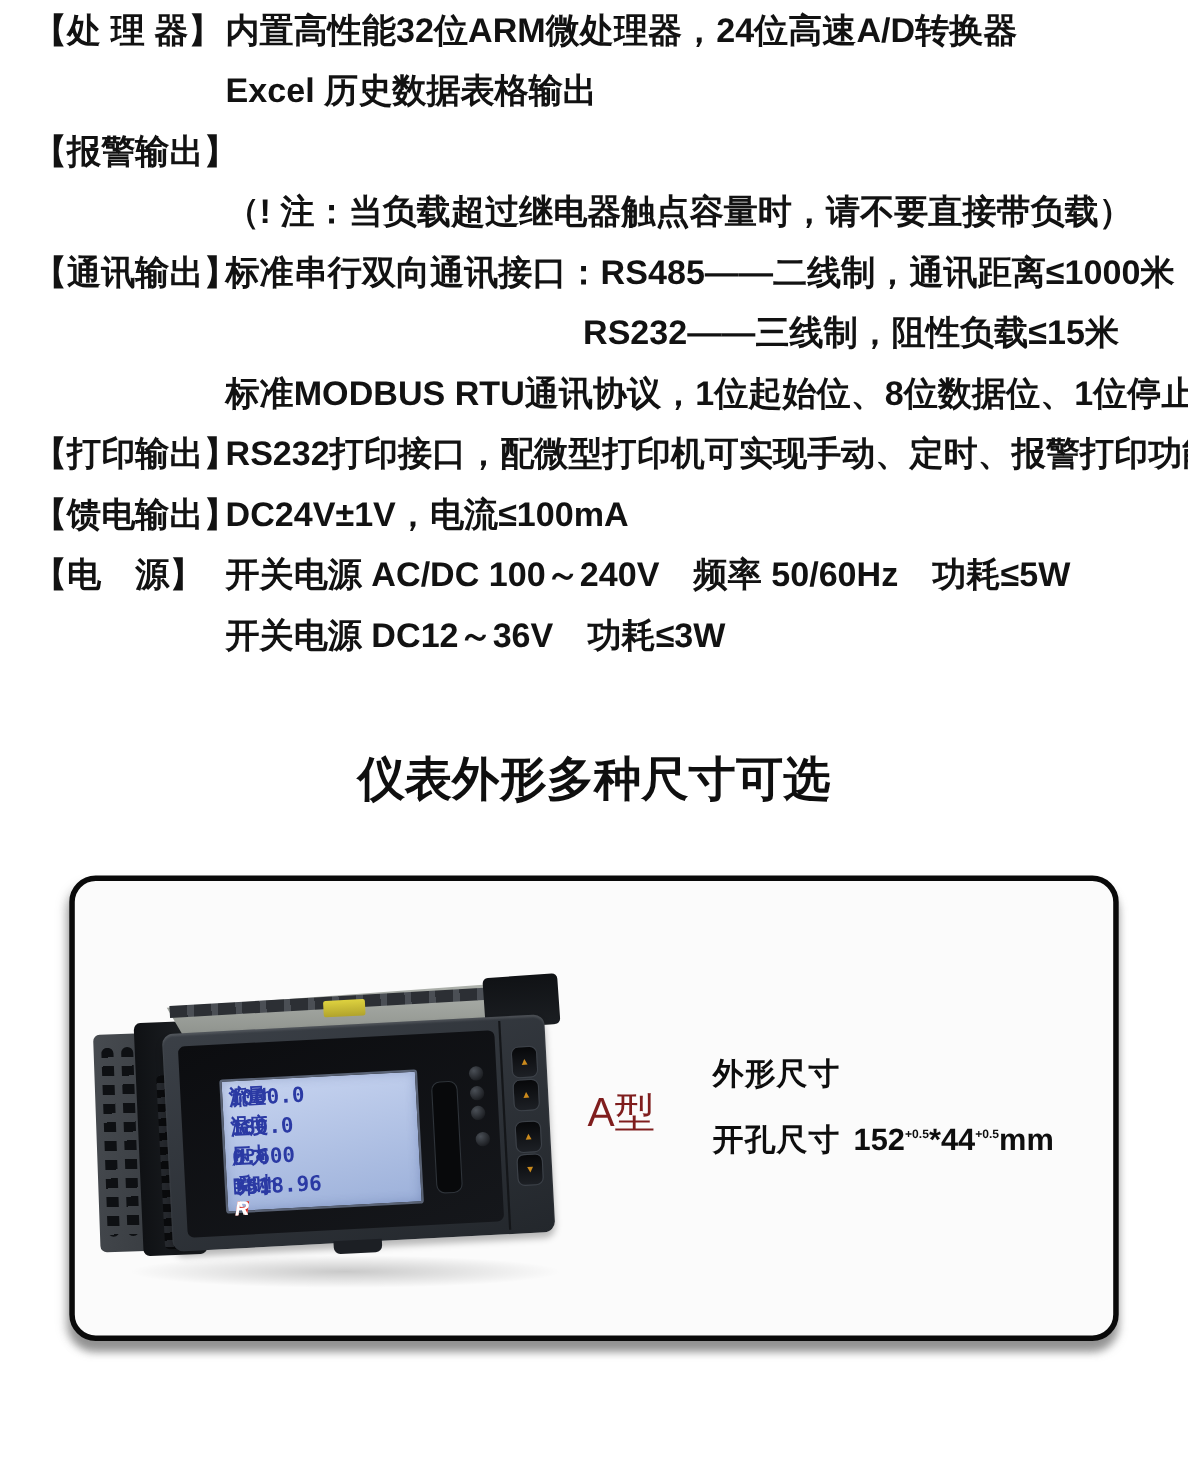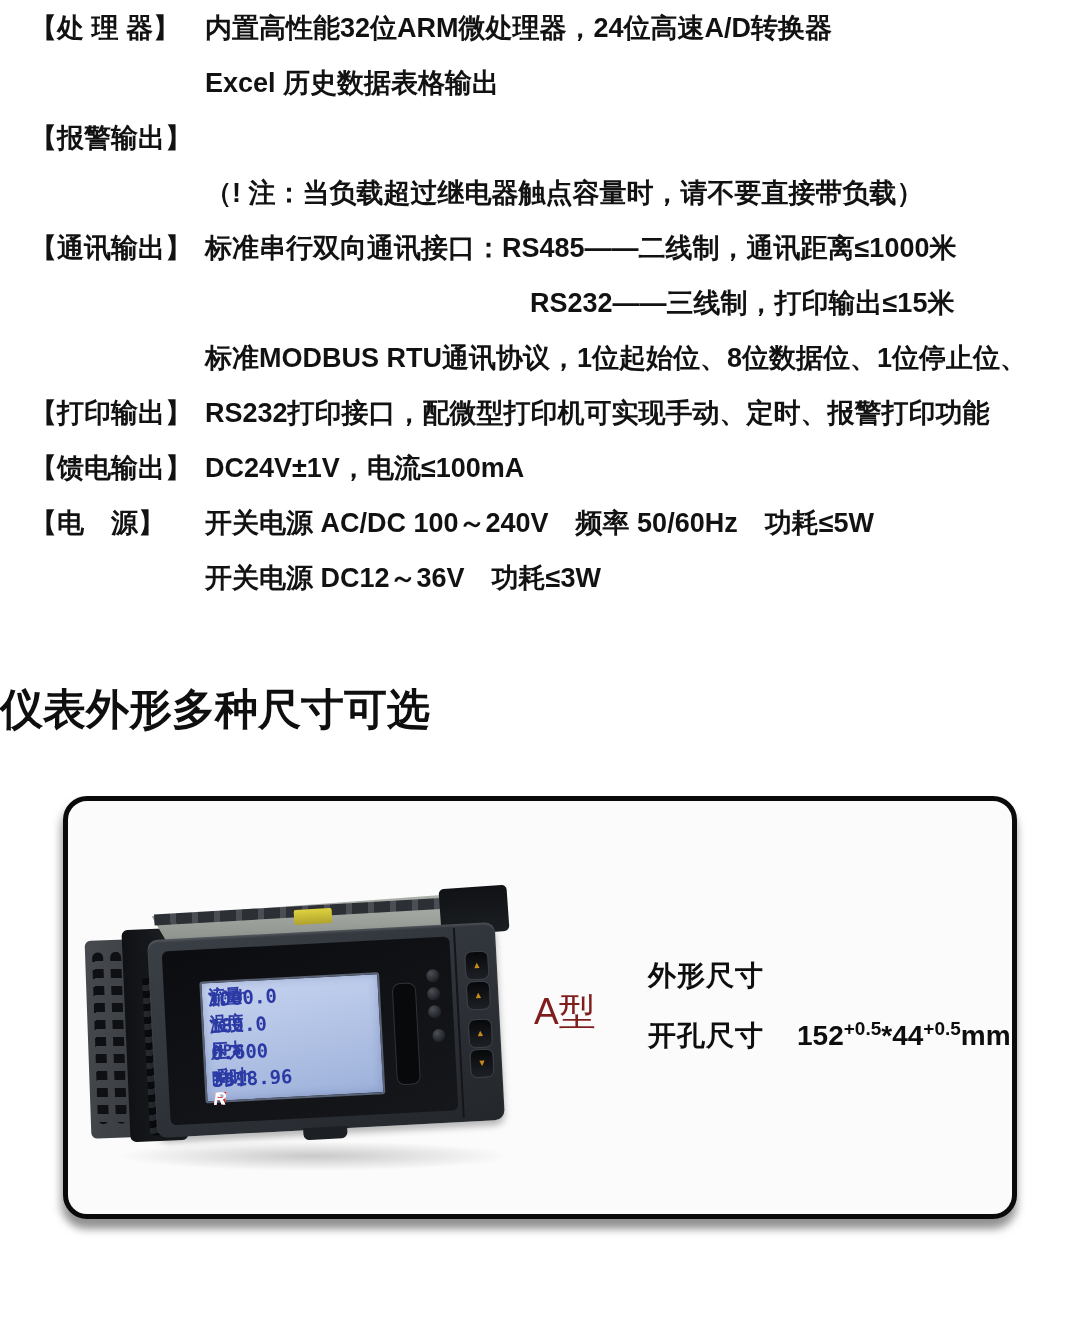--- a/index.html
+++ b/index.html
@@ -2,42 +2,42 @@
 <html><head>
 <meta charset="utf-8">
 <style>
   html,body{margin:0;padding:0;background:#ffffff;}
   body{width:1080px;height:1339px;overflow:hidden;
        font-family:"Liberation Sans","DejaVu Sans",sans-serif;color:#121212;}
 
   
   .specs{padding:11px 0 0 30px;}
   .spec-row{display:flex;align-items:flex-start;height:34px;margin-bottom:21px;
-            font-size:27px;line-height:34px;font-weight:600;white-space:nowrap;}
+            font-size:31px;line-height:34px;font-weight:600;white-space:nowrap;}
   .spec-label{display:inline-block;width:158px;margin-right:17px;flex:0 0 auto;}
   .spec-row.indent-content{padding-left:175px;margin-top:20px;}
   .spec-row.indent-deep{padding-left:500px;}
   .spec-text{flex:0 0 auto;}
 
   
-  .section-title{margin:88px 0 0 0;text-align:left;
+  .section-title{margin:88px 0 0 0;text-align:center;
                  font-size:43px;line-height:52px;font-weight:600;color:#0f0f0f;}
 
   
   .card{position:relative;width:944px;height:413px;margin:61px auto 0 auto;
         background:#fbfbfb;border:5px solid #0a0a0a;border-radius:24px;
         box-shadow:0 10px 8px rgba(95,95,95,.6),-4px 7px 9px rgba(130,130,130,.28);}
 
   .model-name{position:absolute;left:466px;top:186px;font-size:37px;font-weight:500;color:#7f1d1d;}
 
   .dims{position:absolute;left:580px;top:156px;}
   .dim-row{display:flex;align-items:baseline;margin-bottom:22px;
-           font-size:28px;font-weight:700;color:#0e0e0e;white-space:nowrap;gap:21px;}
+           font-size:28px;font-weight:700;color:#0e0e0e;white-space:nowrap;}
   .dim-label{margin-right:12px;letter-spacing:1px;}
-  .dim-value sup{font-size:19px;font-weight:700;}
+  .dim-value sup{font-size:11px;font-weight:700;}
 
   
   .device{position:absolute;left:20px;top:74px;width:460px;height:300px;}
   .device *{position:absolute;}
   .dev-shadow{left:28px;top:266px;width:396px;height:30px;border-radius:50%;
               background:radial-gradient(ellipse at center,rgba(0,0,0,.20),rgba(0,0,0,0) 70%);}
   .dev-rear{left:0;top:64px;width:102px;height:198px;border-radius:6px;
             transform:rotate(-2deg);background:linear-gradient(100deg,#474b50,#2f3338);}
   .hole-col{top:12px;width:11px;height:172px;border-radius:6px;
             background:repeating-linear-gradient(180deg,#0e1013 0 9px,rgba(0,0,0,0) 9px 17px);}
@@ -105,21 +105,21 @@
           <span class="spec-label">【报警输出】</span>
         </div>
         <div class="spec-row indent-content">
           <span class="spec-text">（! 注：当负载超过继电器触点容量时，请不要直接带负载）</span>
         </div>
         <div class="spec-row indent-label">
           <span class="spec-label">【通讯输出】</span>
           <span class="spec-text">标准串行双向通讯接口：RS485——二线制，通讯距离≤1000米</span>
         </div>
         <div class="spec-row indent-deep">
-          <span class="spec-text">RS232——三线制，打印输出≤15米</span>
+          <span class="spec-text">RS232——三线制，阻性负载≤15米</span>
         </div>
         <div class="spec-row indent-content">
           <span class="spec-text">标准MODBUS RTU通讯协议，1位起始位、8位数据位、1位停止位、</span>
         </div>
         <div class="spec-row indent-label">
           <span class="spec-label">【打印输出】</span>
           <span class="spec-text">RS232打印接口，配微型打印机可实现手动、定时、报警打印功能</span>
         </div>
         <div class="spec-row indent-label">
           <span class="spec-label">【馈电输出】</span>

